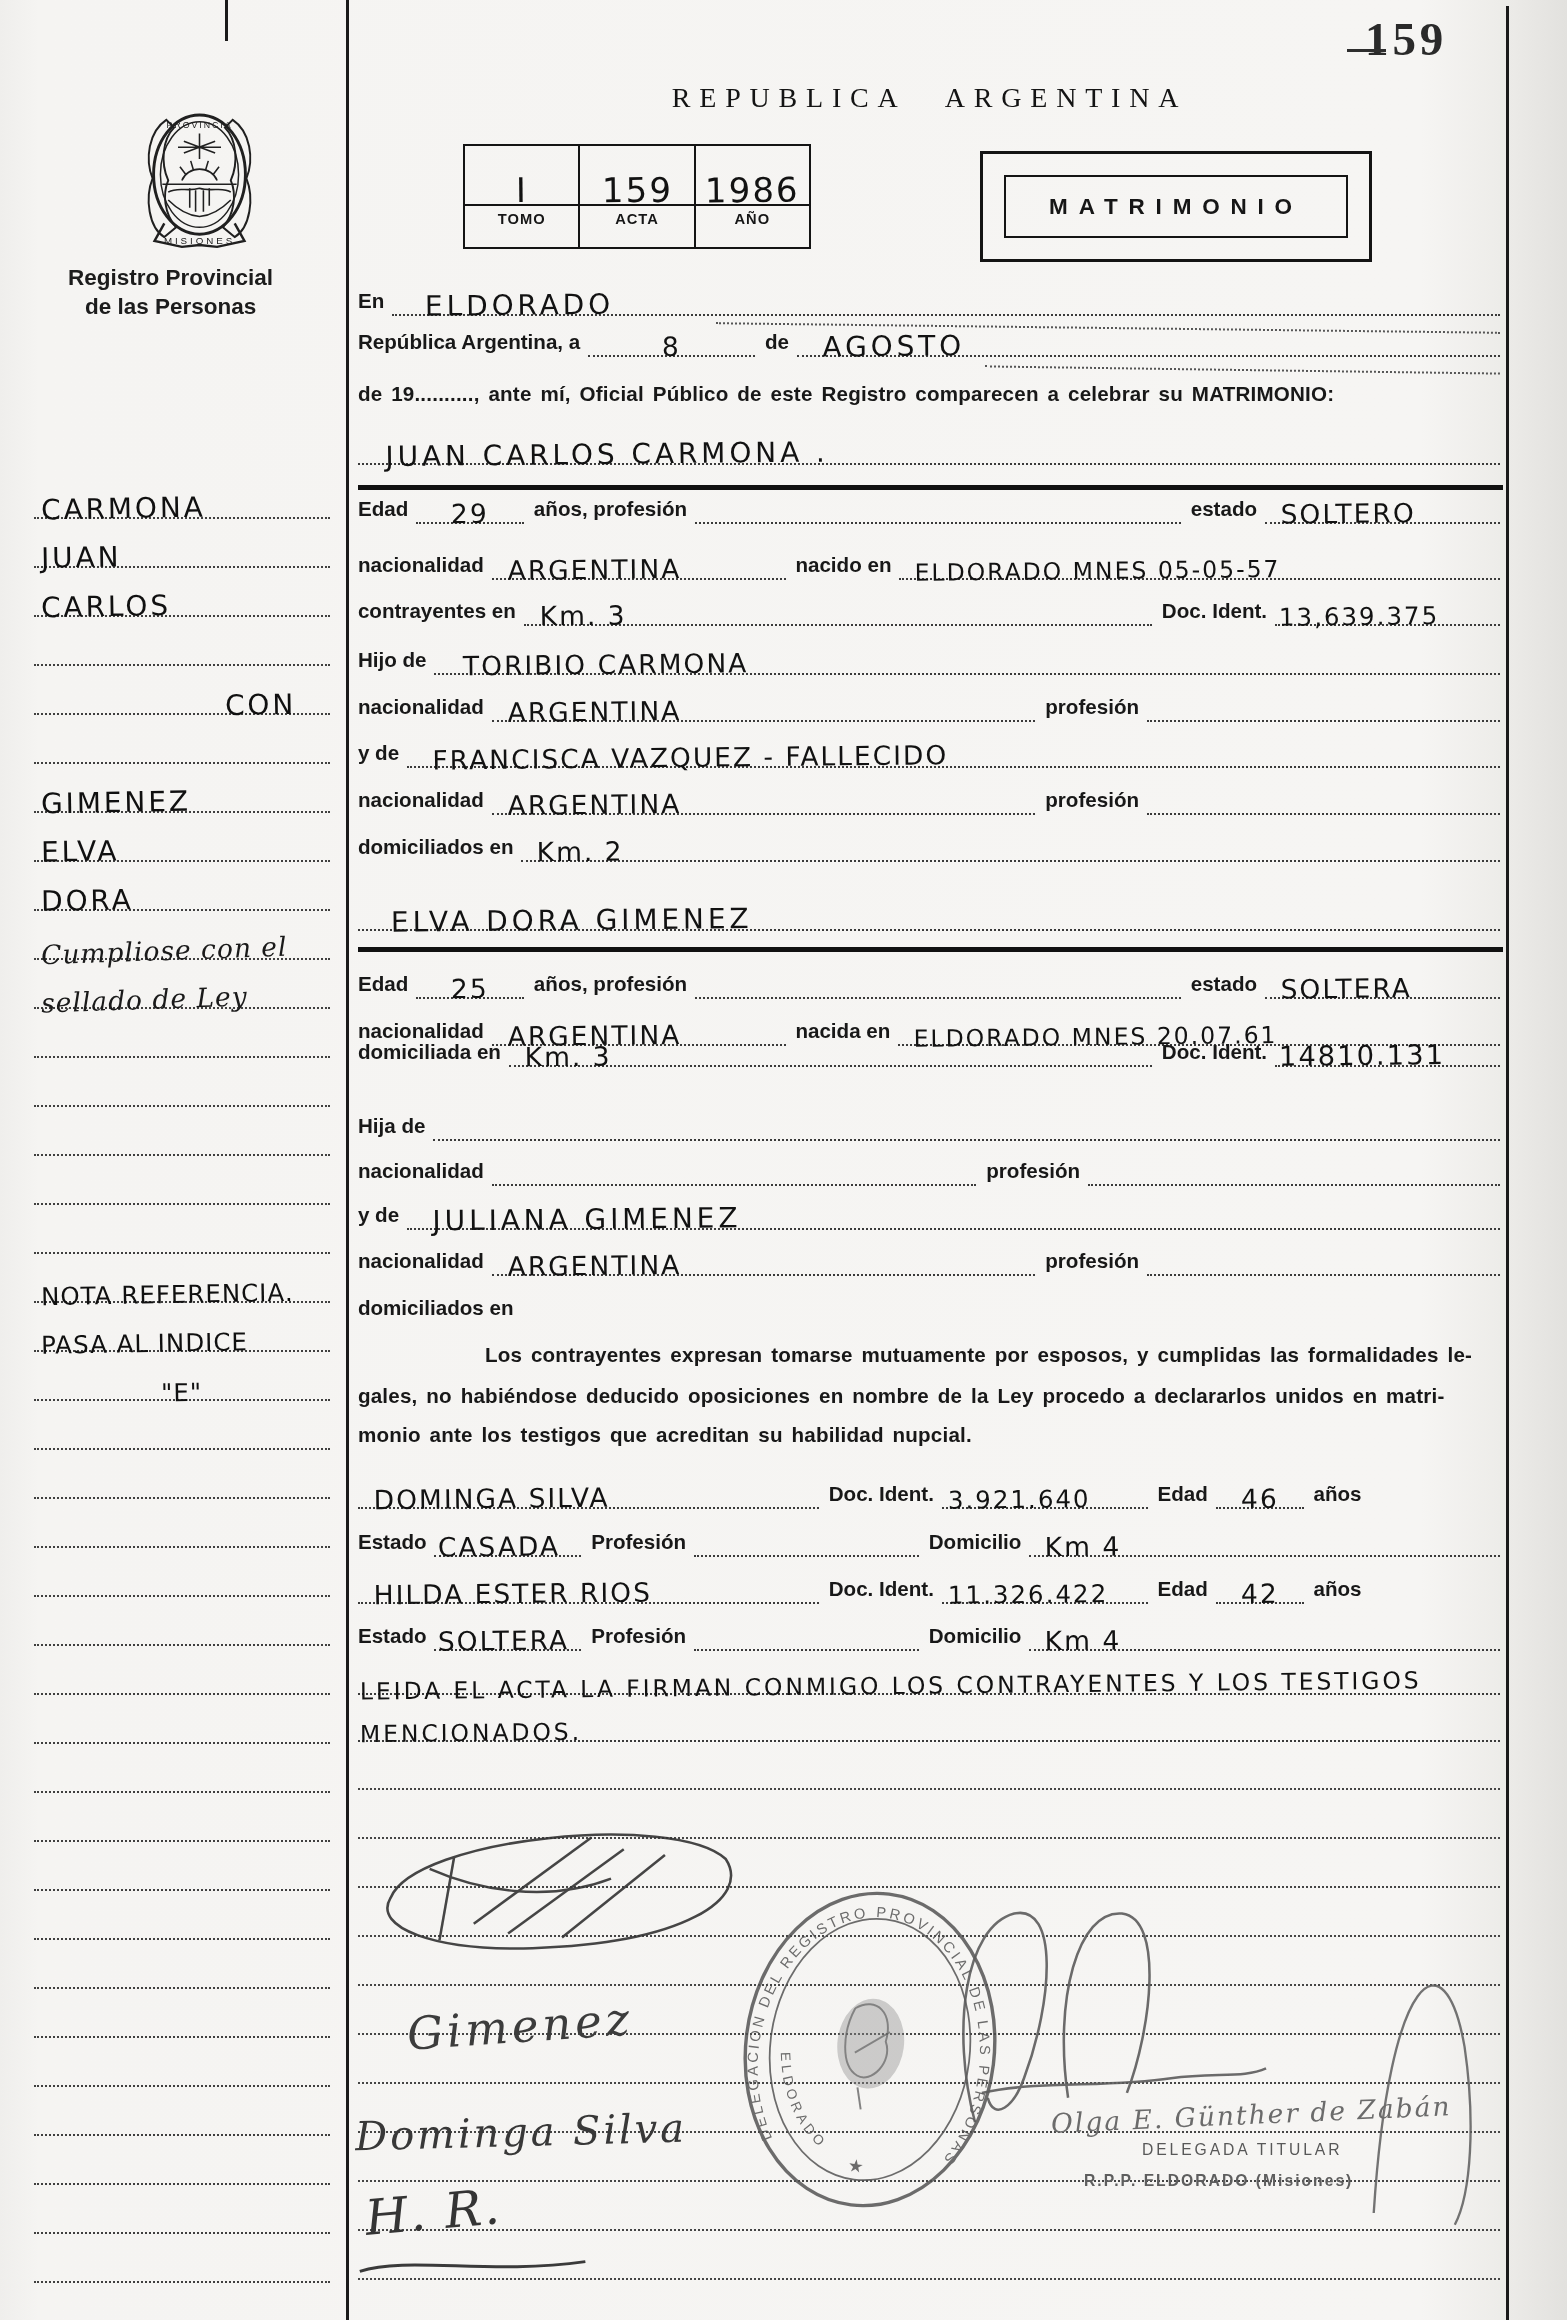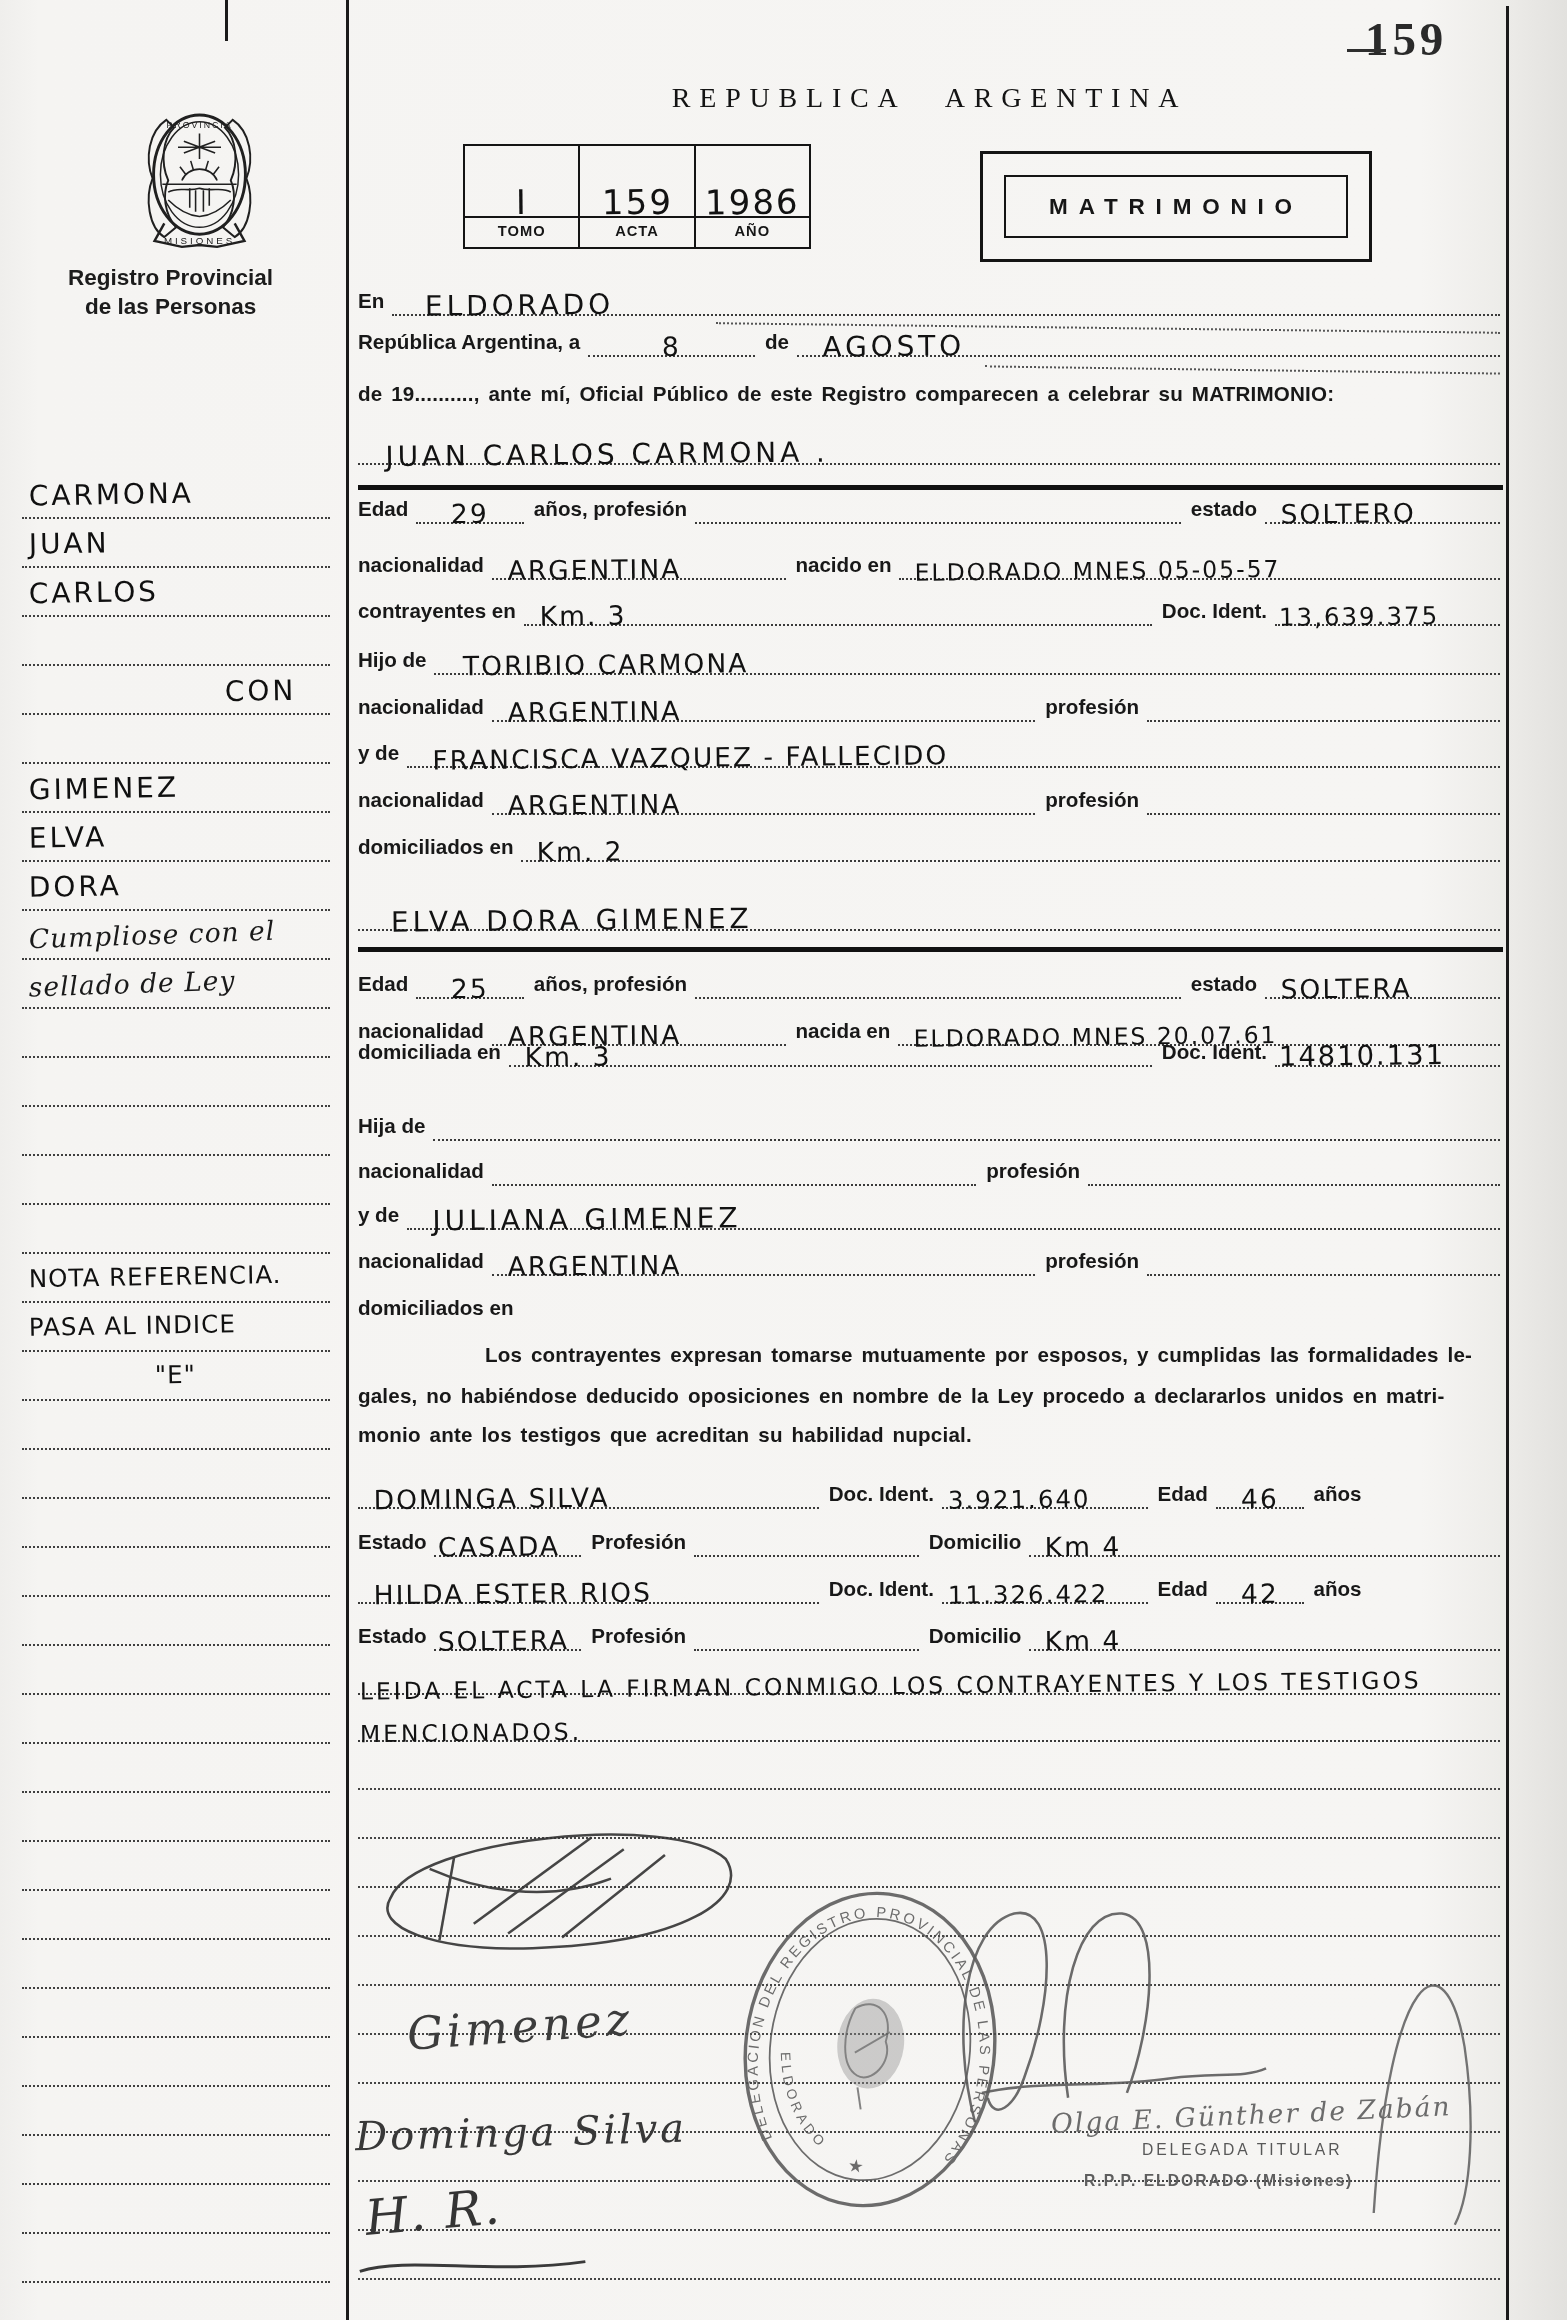--- a/index.html
+++ b/index.html
@@ -6,41 +6,41 @@
   .page{position:relative;width:1567px;height:2321px;overflow:hidden;
         background:linear-gradient(90deg,#efeeec 0,#f5f4f2 39px,#f6f5f3 1421px,#ecebe8 1509px,#e2e1de 1567px);
         font-family:"Liberation Sans",sans-serif;color:#161616;}
   .vline{position:absolute;background:#1a1a1a;}
   
   .sidebar{position:absolute;left:0;top:0;width:346px;height:2321px;}
   .org{position:absolute;left:17.6px;top:263px;width:306px;text-align:center;
        font:700 22.5px/29px "Liberation Sans",sans-serif;color:#1c1c1c;}
   .crest{position:absolute;left:135px;top:98px;}
   .mlines{position:absolute;left:21.6px;top:470px;width:308px;}
-  .mline{height:47px;border-bottom:2px dotted #3f3f3f;display:flex;overflow:visible;}
+  .mline{height:47px;border-bottom:2px dotted #3f3f3f;display:flex;align-items:flex-end;overflow:visible;margin-left:12px;}
   .mtext{position:relative;bottom:-7.8px;left:7.8px;white-space:nowrap;}
   .caps{font-family:"DejaVu Sans",sans-serif;font-size:28px;letter-spacing:2.9px;color:#101010;transform:rotate(-1deg);}
   .caps2{font-family:"DejaVu Sans",sans-serif;font-size:24.5px;letter-spacing:1px;color:#101010;transform:rotate(-1deg);}
   .script{font-family:"DejaVu Serif",serif;font-style:italic;font-size:26.5px;letter-spacing:1px;color:#1a1a1a;transform:rotate(-2deg);}
   .right{margin-left:auto;padding-right:41px;}
   .center{margin:0 auto;left:0;}
   
   .main{position:absolute;left:355px;top:0;width:1149px;height:2321px;}
   .hdr{position:absolute;top:82px;left:0;width:100%;text-align:center;
        font-family:"Liberation Serif",serif;font-size:28px;letter-spacing:8.8px;word-spacing:25.5px;color:#141414;}
   .pagenum{position:absolute;left:1010px;top:11.8px;font-family:"Liberation Serif",serif;
        font-size:47px;font-weight:700;letter-spacing:3.9px;color:#2a2a2a;}
   .pagedash{position:absolute;left:992px;top:49px;width:39px;height:2.9px;background:#2e2e2e;}
   
   .itable{position:absolute;left:108px;top:144px;width:344px;height:101px;border:2.9px solid #141414;display:flex;}
   .icell{flex:1;border-right:2px solid #141414;display:flex;flex-direction:column;}
   .icell:last-child{border-right:none;}
   .ival{flex:1;display:flex;align-items:flex-end;justify-content:center;border-bottom:2px solid #141414;}
   .ival .hand{padding:0 0 2px 0;font-size:34px;}
-  .ilbl{height:29px;text-align:center;font:700 14.7px/27.4px "Liberation Sans",sans-serif;letter-spacing:1px;}
+  .ilbl{height:41px;text-align:center;font:700 14.7px/27.4px "Liberation Sans",sans-serif;letter-spacing:1px;}
   
   .mbox{position:absolute;left:625px;top:151px;width:392px;height:111px;border:3.9px solid #141414;
         box-sizing:border-box;padding:21px;}
   .mboxin{width:100%;height:100%;border:2px solid #141414;box-sizing:border-box;display:flex;
         align-items:center;justify-content:center;font:700 22.5px "Liberation Sans",sans-serif;letter-spacing:10.8px;}
   
   .row{position:absolute;left:2.9px;width:1142px;display:flex;align-items:flex-end;height:45px;}
   .lbl{font:700 20.6px "Liberation Sans",sans-serif;color:#181818;white-space:nowrap;padding:0 7.8px 2.9px 0;}
   .lbl.after{padding-left:9.8px;}
   .fill{flex:1;border-bottom:2px dotted #3a3a3a;height:100%;display:flex;align-items:flex-end;min-width:39px;}

